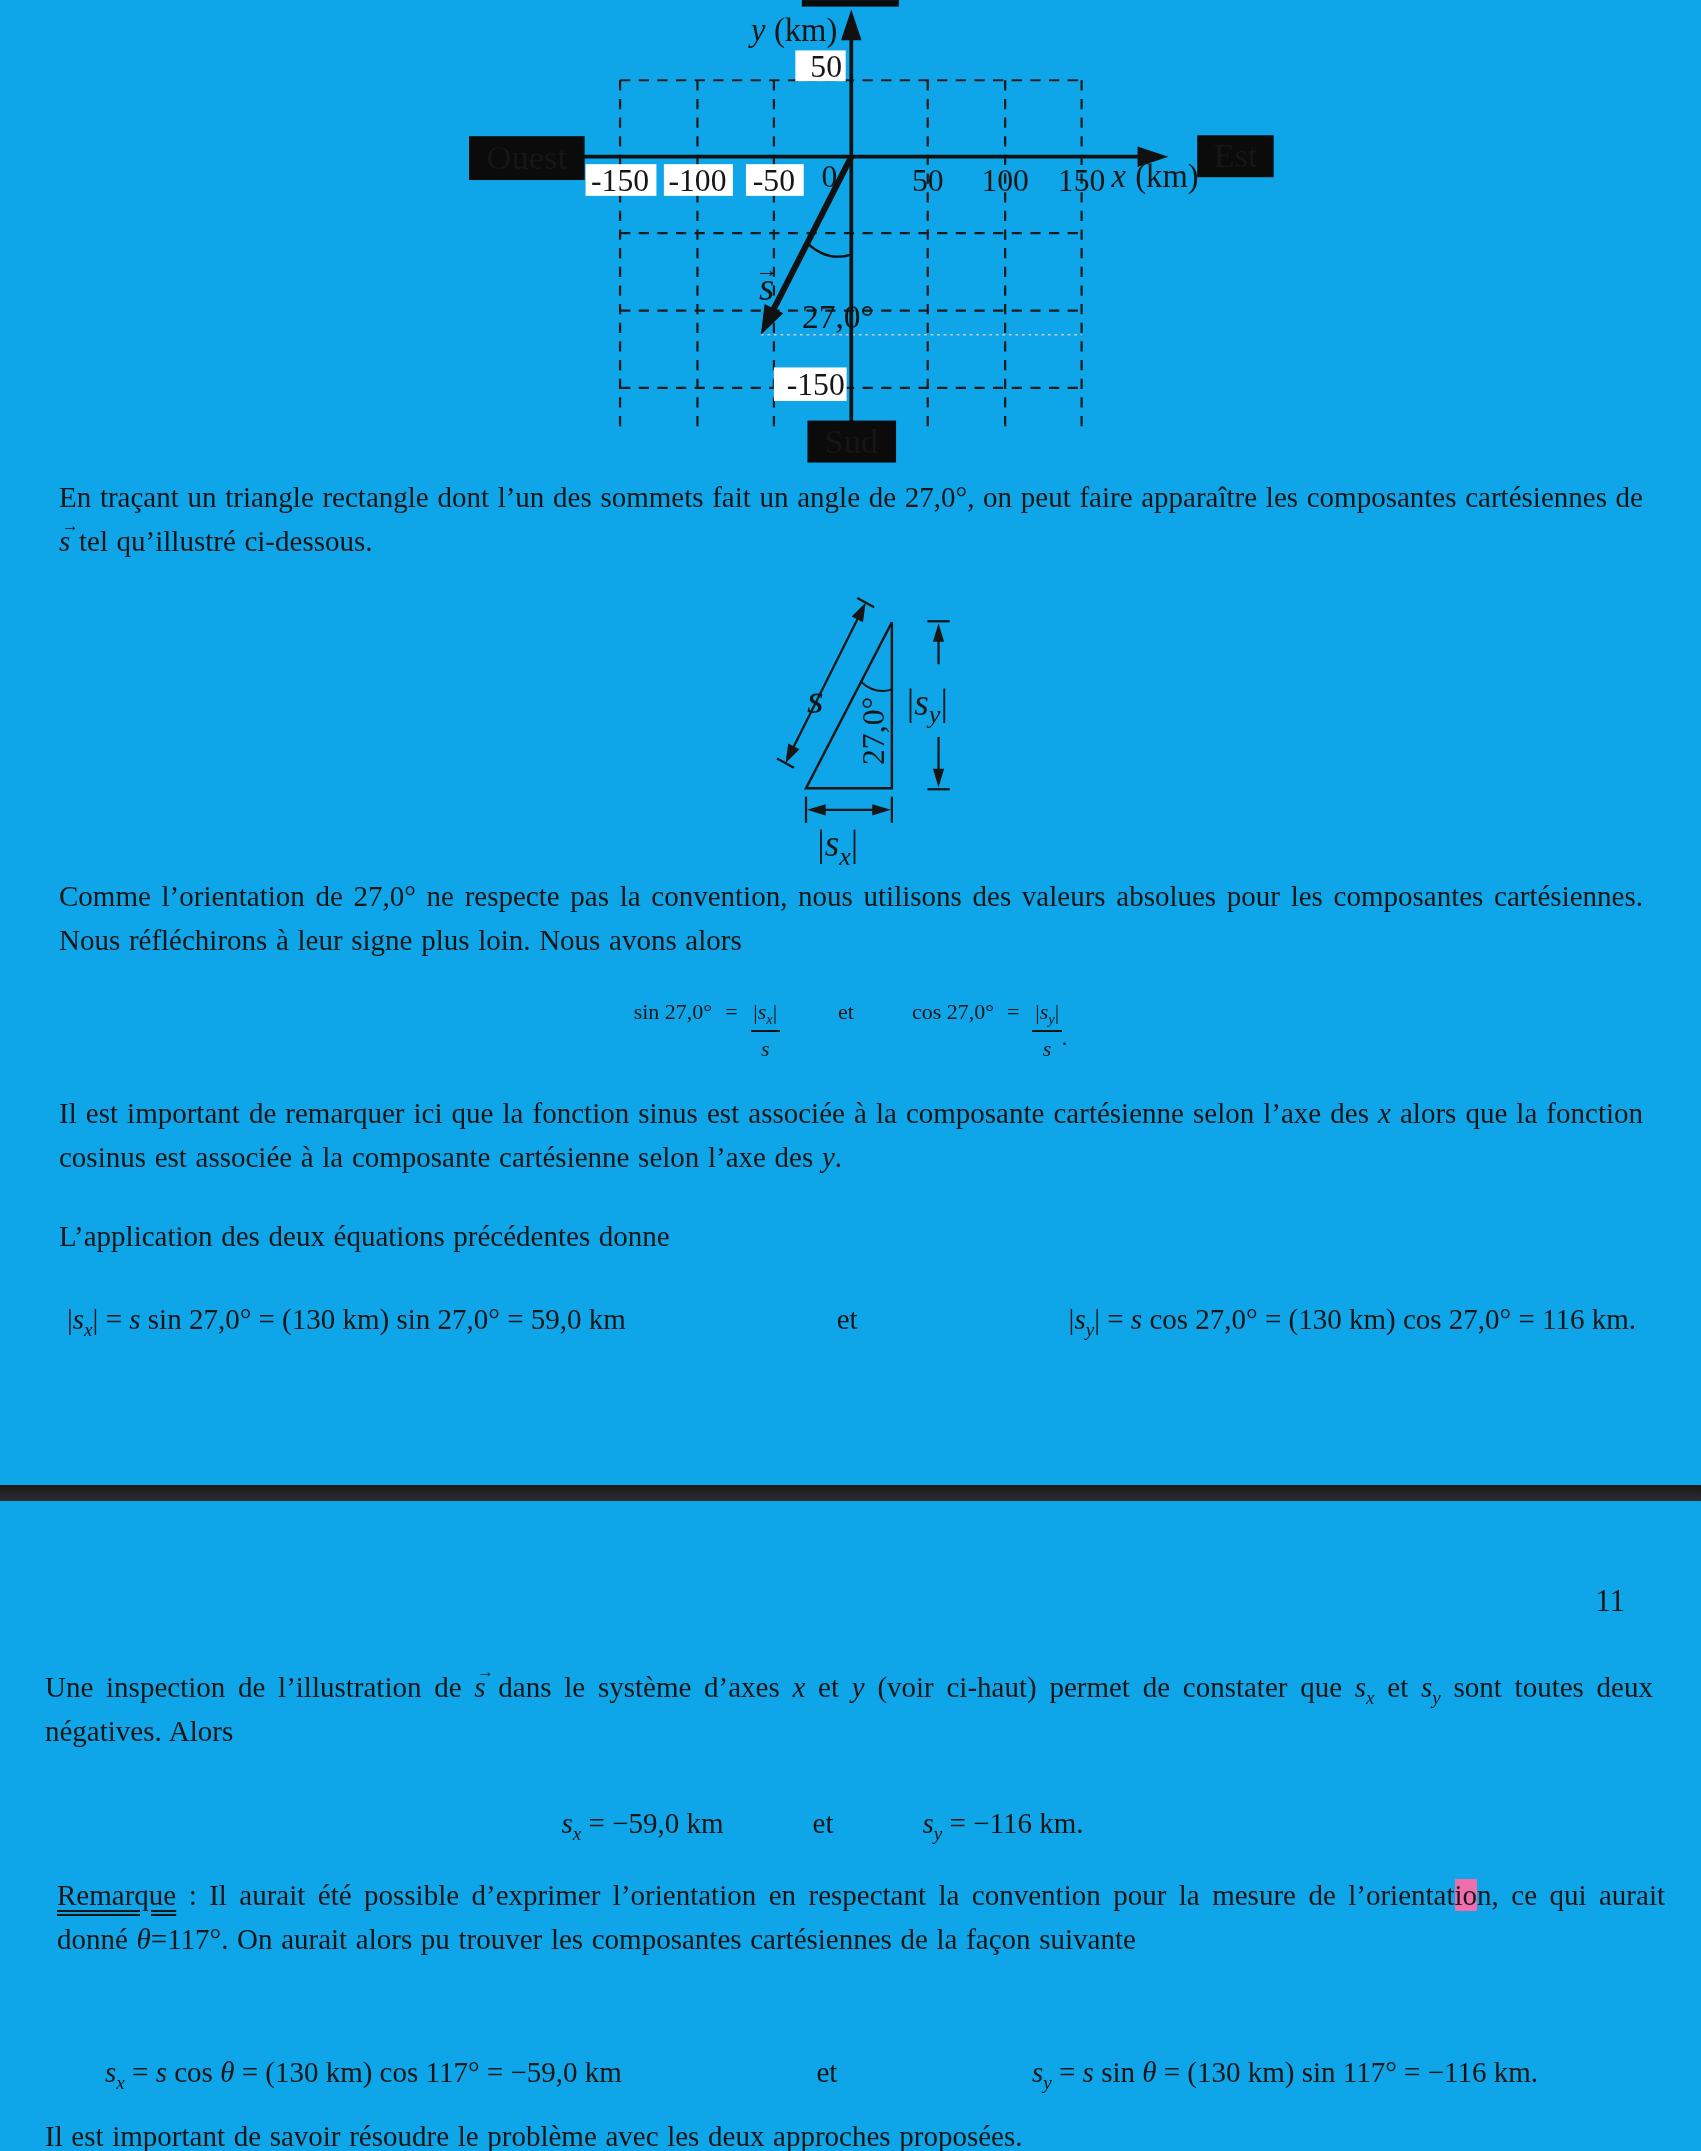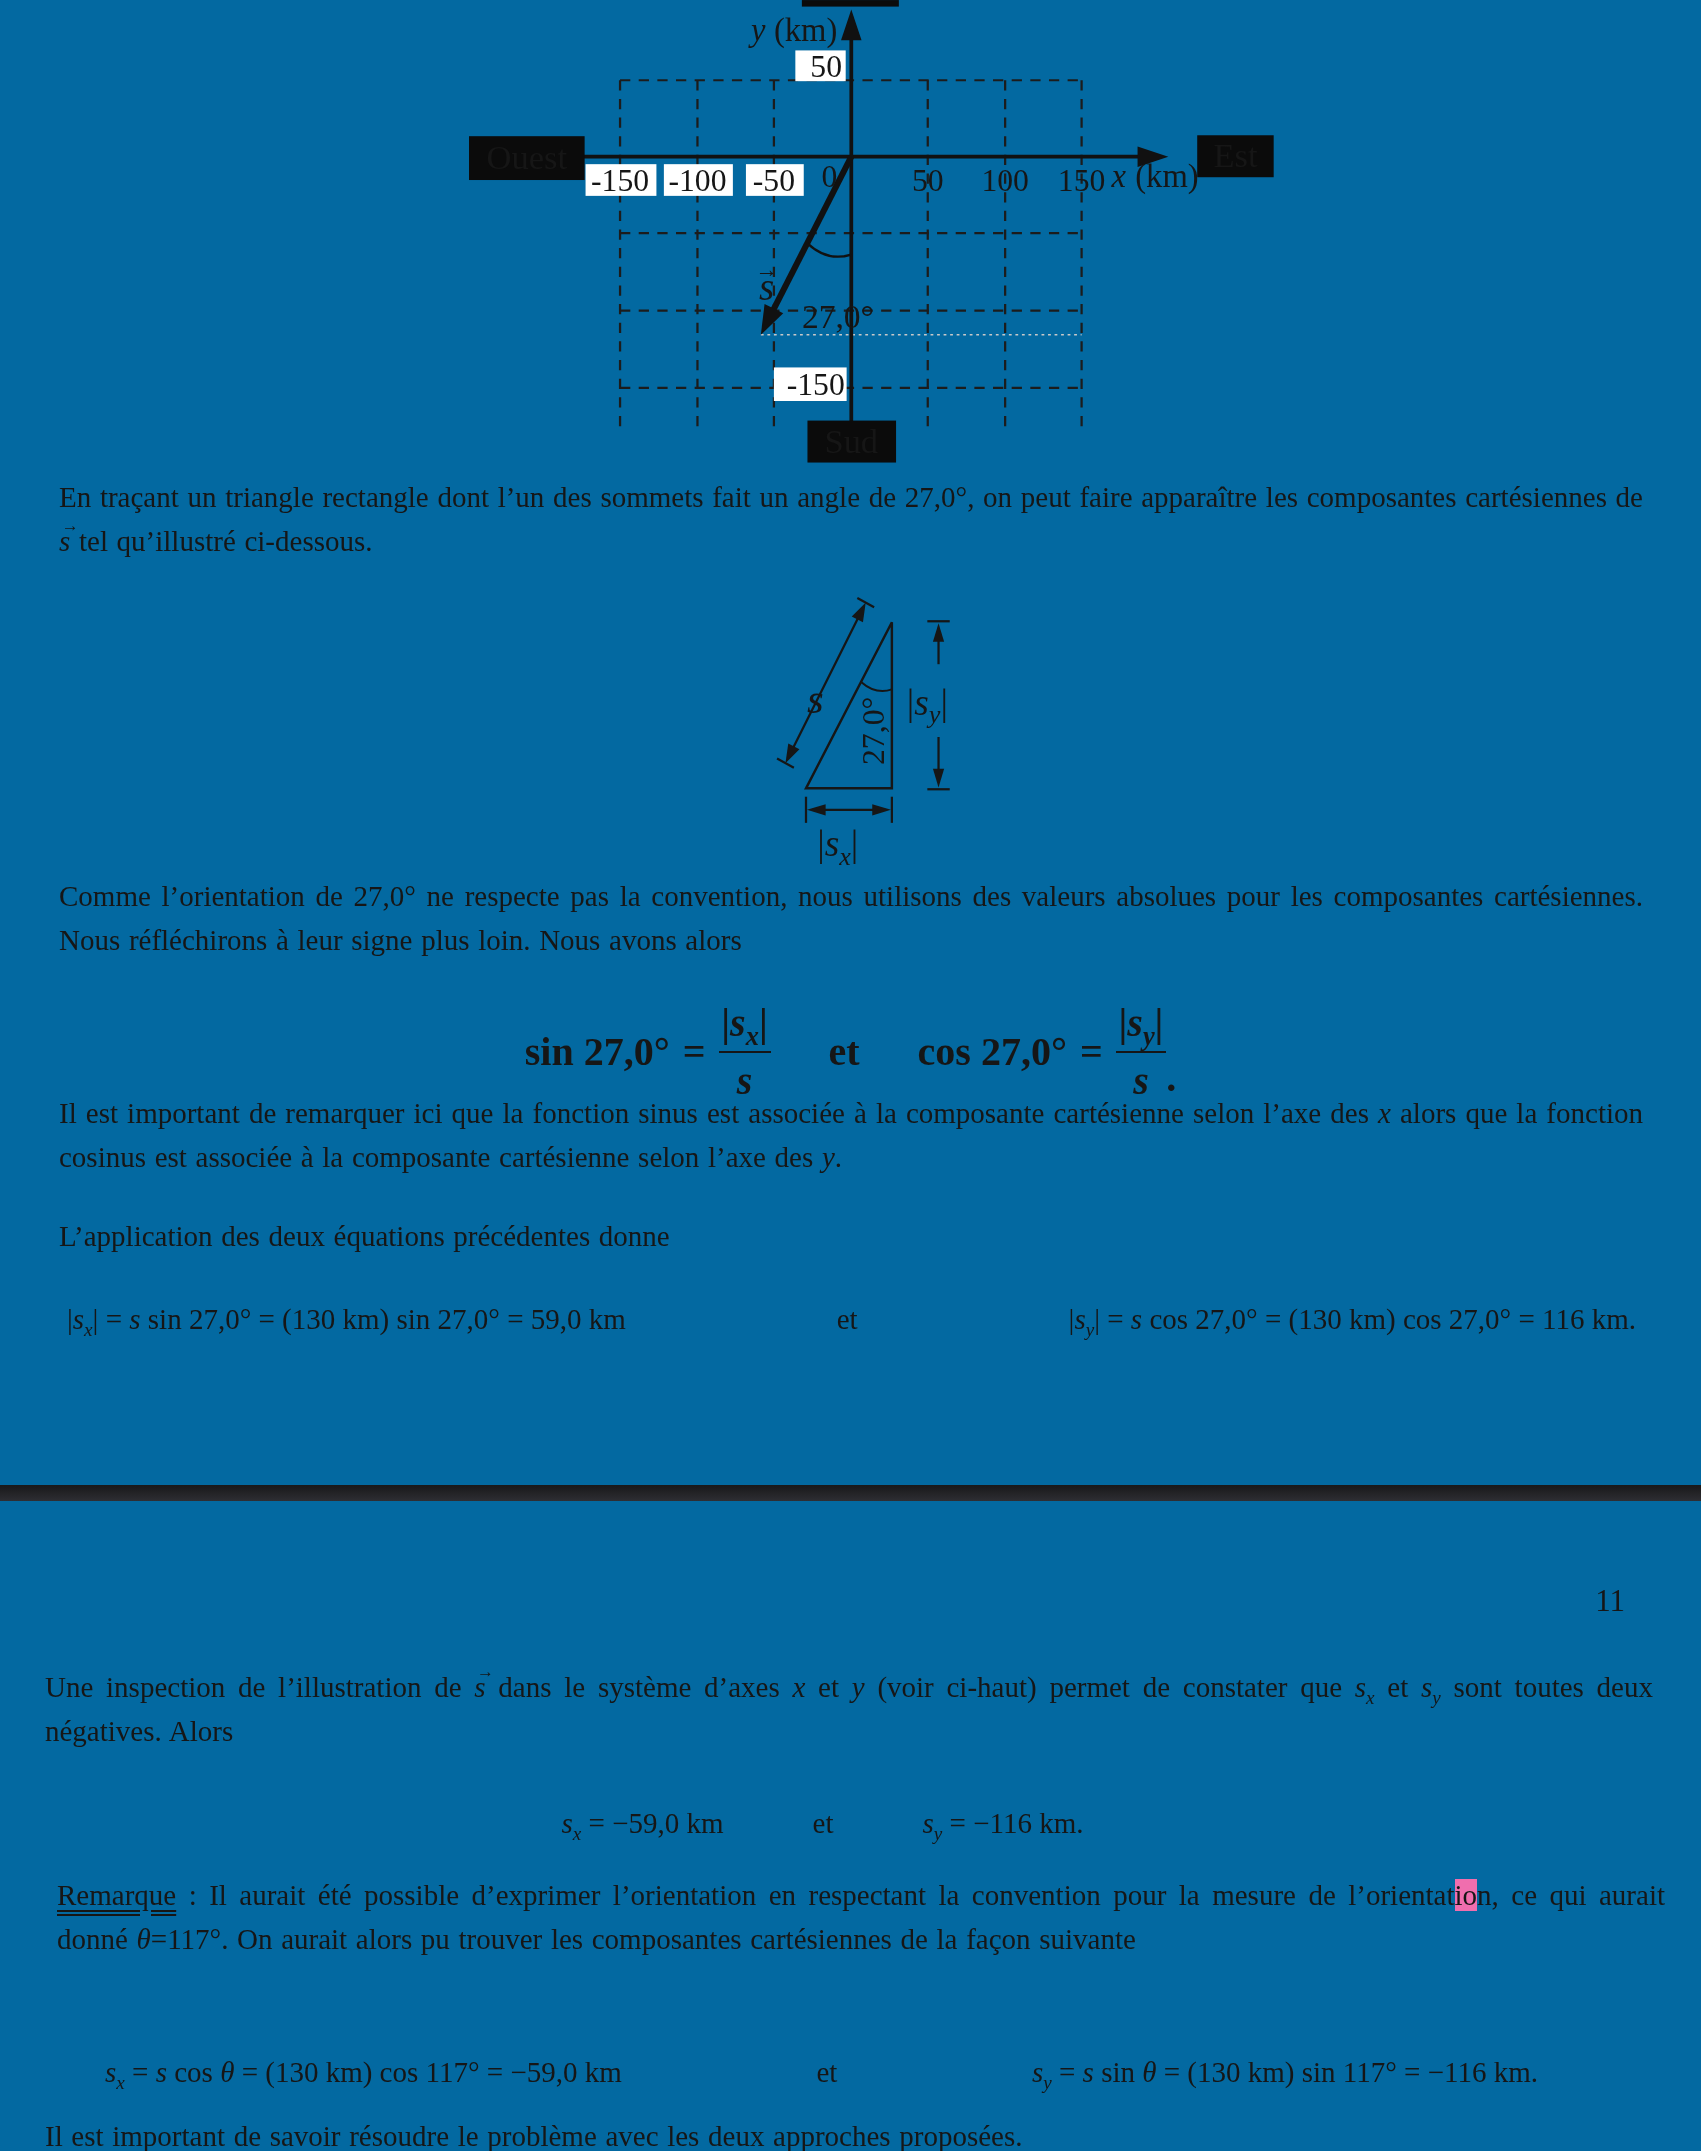--- a/index.html
+++ b/index.html
@@ -1,16 +1,16 @@
 <!DOCTYPE html>
 <html lang="fr" style="font-size:15px"><head>
 <meta charset="utf-8">
 <style>
   html,body{margin:0;padding:0;background:#ffffff;}
-  .page{position:relative;width:1701px;height:2152px;background:#0369a1;overflow:hidden;
+  .page{position:relative;width:1701px;height:2152px;background:#0ea5e9;overflow:hidden;
         font-family:"Liberation Serif","DejaVu Serif",serif;color:#161616;}
   .abs{position:absolute;}
   .para{position:absolute;font-size:29px;line-height:44px;text-align:justify;text-align-last:left;
         word-spacing:1.4px;}
   .para i, .eqrow i{font-style:italic;}
   sub{font-size:0.66em;font-style:italic;line-height:0;}
   .vec{position:relative;display:inline-block;font-style:italic;}
   .vec .ar{position:absolute;left:2.8px;top:-15px;font-size:17px;font-style:normal;}
   .eqrow{position:absolute;font-size:29px;white-space:nowrap;}
   .flexrow{display:flex;align-items:baseline;gap:30px;}
@@ -130,21 +130,21 @@
       <line x1="957" y1="854" x2="957" y2="882"></line>
       <line x1="872" y1="868" x2="950" y2="868"></line>
     </g>
     <polygon points="866,868 886,862 886,874" fill="#161616"></polygon>
     <polygon points="956,868 936,862 936,874" fill="#161616"></polygon>
     <text x="877" y="918" font-size="40"><tspan>|</tspan><tspan class="it">s</tspan><tspan dy="9" font-size="28" class="it">x</tspan><tspan dy="-9">|</tspan></text>
   </svg>
 
   <p class="para" style="left:59px;top:874px;width:1584px;margin:0">Comme l’orientation de 27,0° ne respecte pas la convention, nous utilisons des valeurs absolues pour les composantes cartésiennes. Nous réfléchirons à leur signe plus loin. Nous avons alors</p>
 
-  <div class="eqrow" style="left:0;top:999px;width:100%;display:flex;justify-content:center;align-items:center;font-size:40px;font-weight:bold;">
+  <div class="eqrow" style="left:0;top:999px;width:100%;display:flex;justify-content:center;align-items:flex-start;font-size:22px;">
     <span>sin 27,0°</span>
     <span style="margin:0 13px">=</span>
     <span class="frac">
       <span class="num"><span>|</span><i>s</i><sub>x</sub><span>|</span></span>
       <span class="bar"></span>
       <i class="den">s</i>
     </span>
     <span style="margin:0 58px">et</span>
     <span>cos 27,0°</span>
     <span style="margin:0 13px">=</span>

